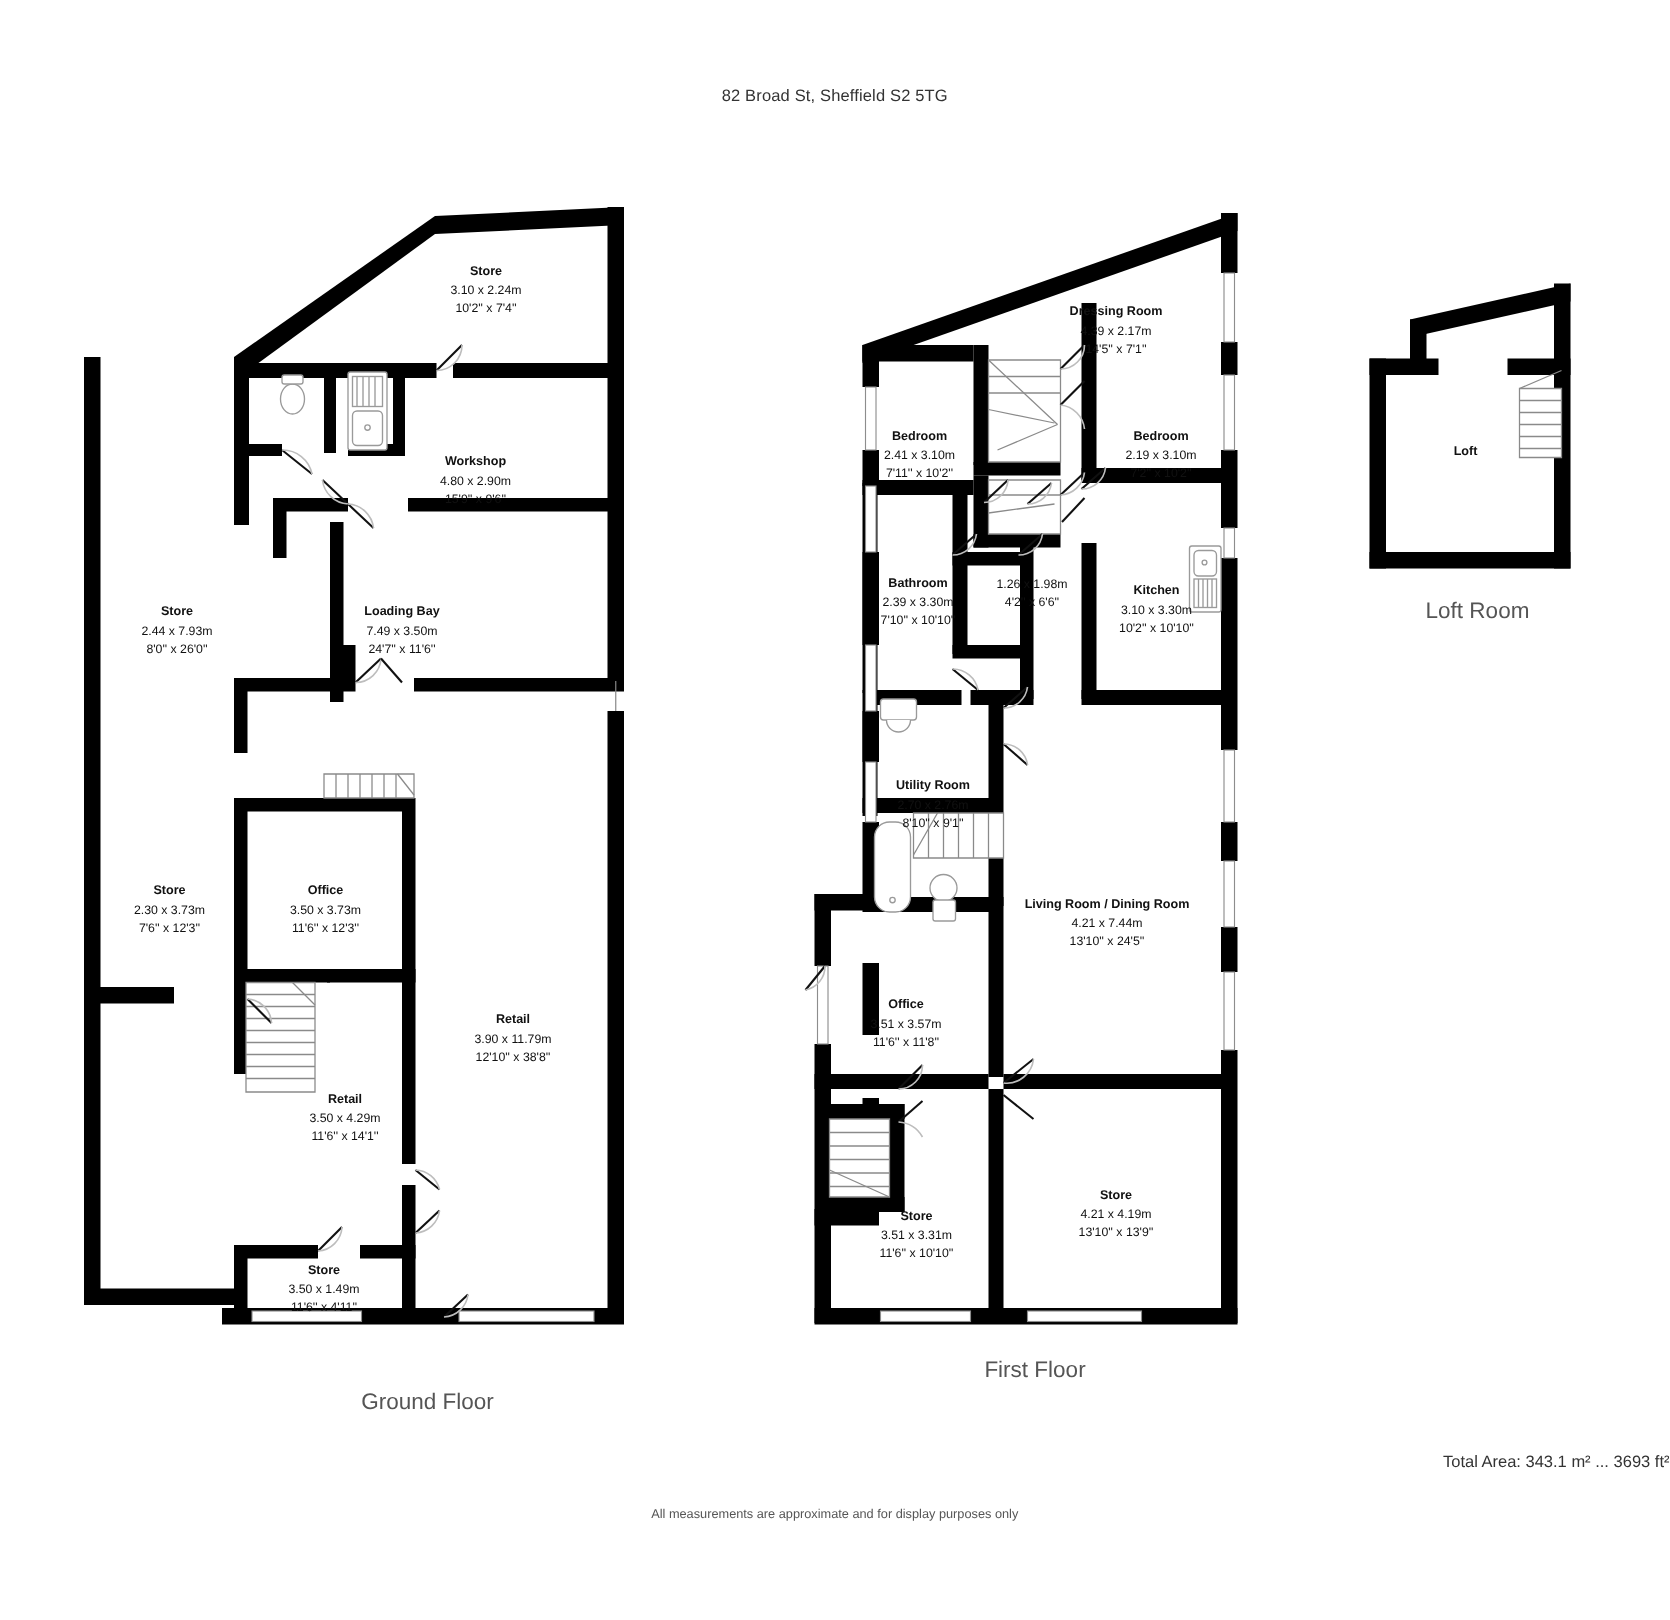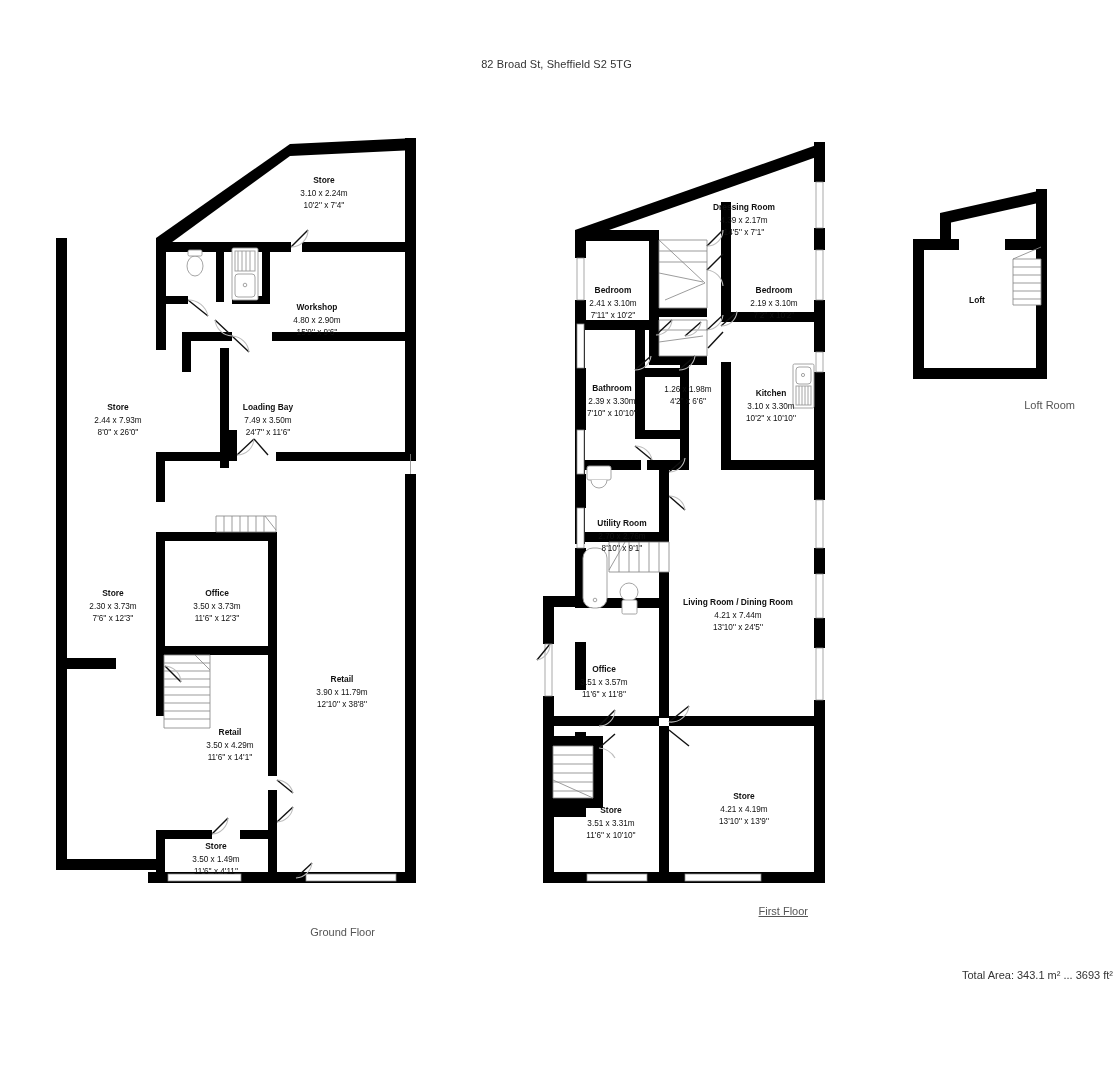--- a/index.html
+++ b/index.html
@@ -20,23 +20,23 @@
     position: absolute;
     top: 58px;
     left: 0; right: 0;
     text-align: center;
     font-size: 11px;
     color: #333333;
     letter-spacing: 0.1px;
   }
   .floor-caption {
     position: absolute;
-    font-size: 11px;
+    font-size: 15px;
     color: #555555;
-    text-align: right;
+    text-align: center;
     white-space: nowrap;
   }
   .footer-area {
     position: absolute;
     top: 969px;
     left: 0; right: 0;
     text-align: right;
     font-size: 11px;
     color: #333333;
   }
@@ -472,21 +472,21 @@
       <text class="rl-name" x="86" y="683">Store</text>
       <text class="rl-dim" x="86" y="696">3.51 x 3.31m</text>
       <text class="rl-dim" x="86" y="708">11'6'' x 10'10''</text>
 
       <text class="rl-name" x="219" y="669">Store</text>
       <text class="rl-dim" x="219" y="682">4.21 x 4.19m</text>
       <text class="rl-dim" x="219" y="694">13'10'' x 13'9''</text>
     </g>
   </svg>
 
-  <div class="floor-caption" style="left:628px; top:905px; width:180px;text-decoration:underline;">First Floor</div>
+  <div class="floor-caption" style="left:600px; top:905px; width:180px;">First Floor</div>
 
   <svg style="position:absolute; left:895px; top:175px;" width="180" height="220" viewBox="0 0 180 220">
     <g class="wall">
 
       <polygon points="45,38 152,14 152,26 45,50"></polygon>
 
       <rect x="141" y="14" width="11" height="190"></rect>
 
       <rect x="18" y="193" width="134" height="11"></rect>
 
@@ -509,14 +509,15 @@
       <path class="stair" d="M118 84 L146 72"></path>
     </g>
     <g class="roomlabel" text-anchor="middle">
       <text class="rl-name" x="82" y="128">Loft</text>
     </g>
   </svg>
 
   <div class="floor-caption" style="left:895px; top:399px; width:180px;">Loft Room</div>
 
   <div class="footer-area">Total Area: 343.1 m² ... 3693 ft²</div>
+  <div class="footer-note">All measurements are approximate and for display purposes only</div>
 
 </div>
 
 </body></html>

